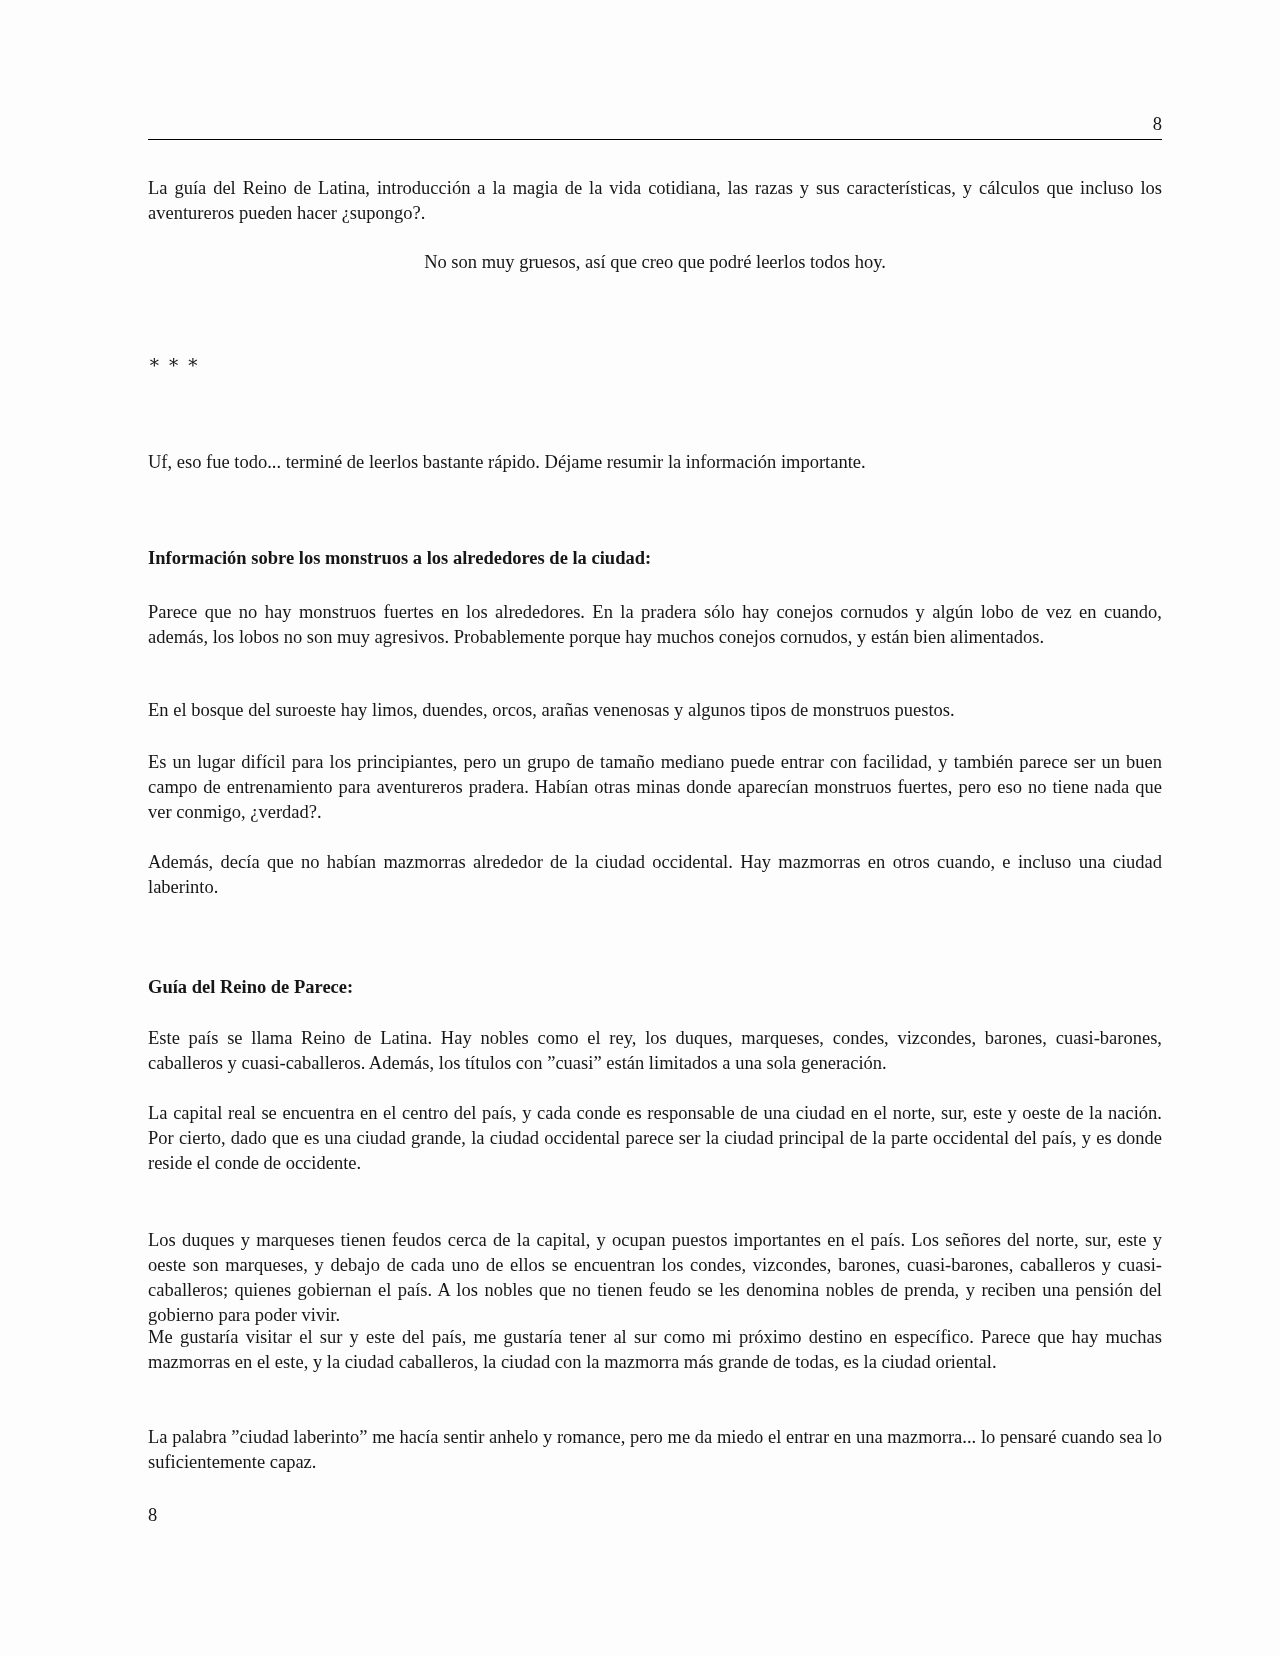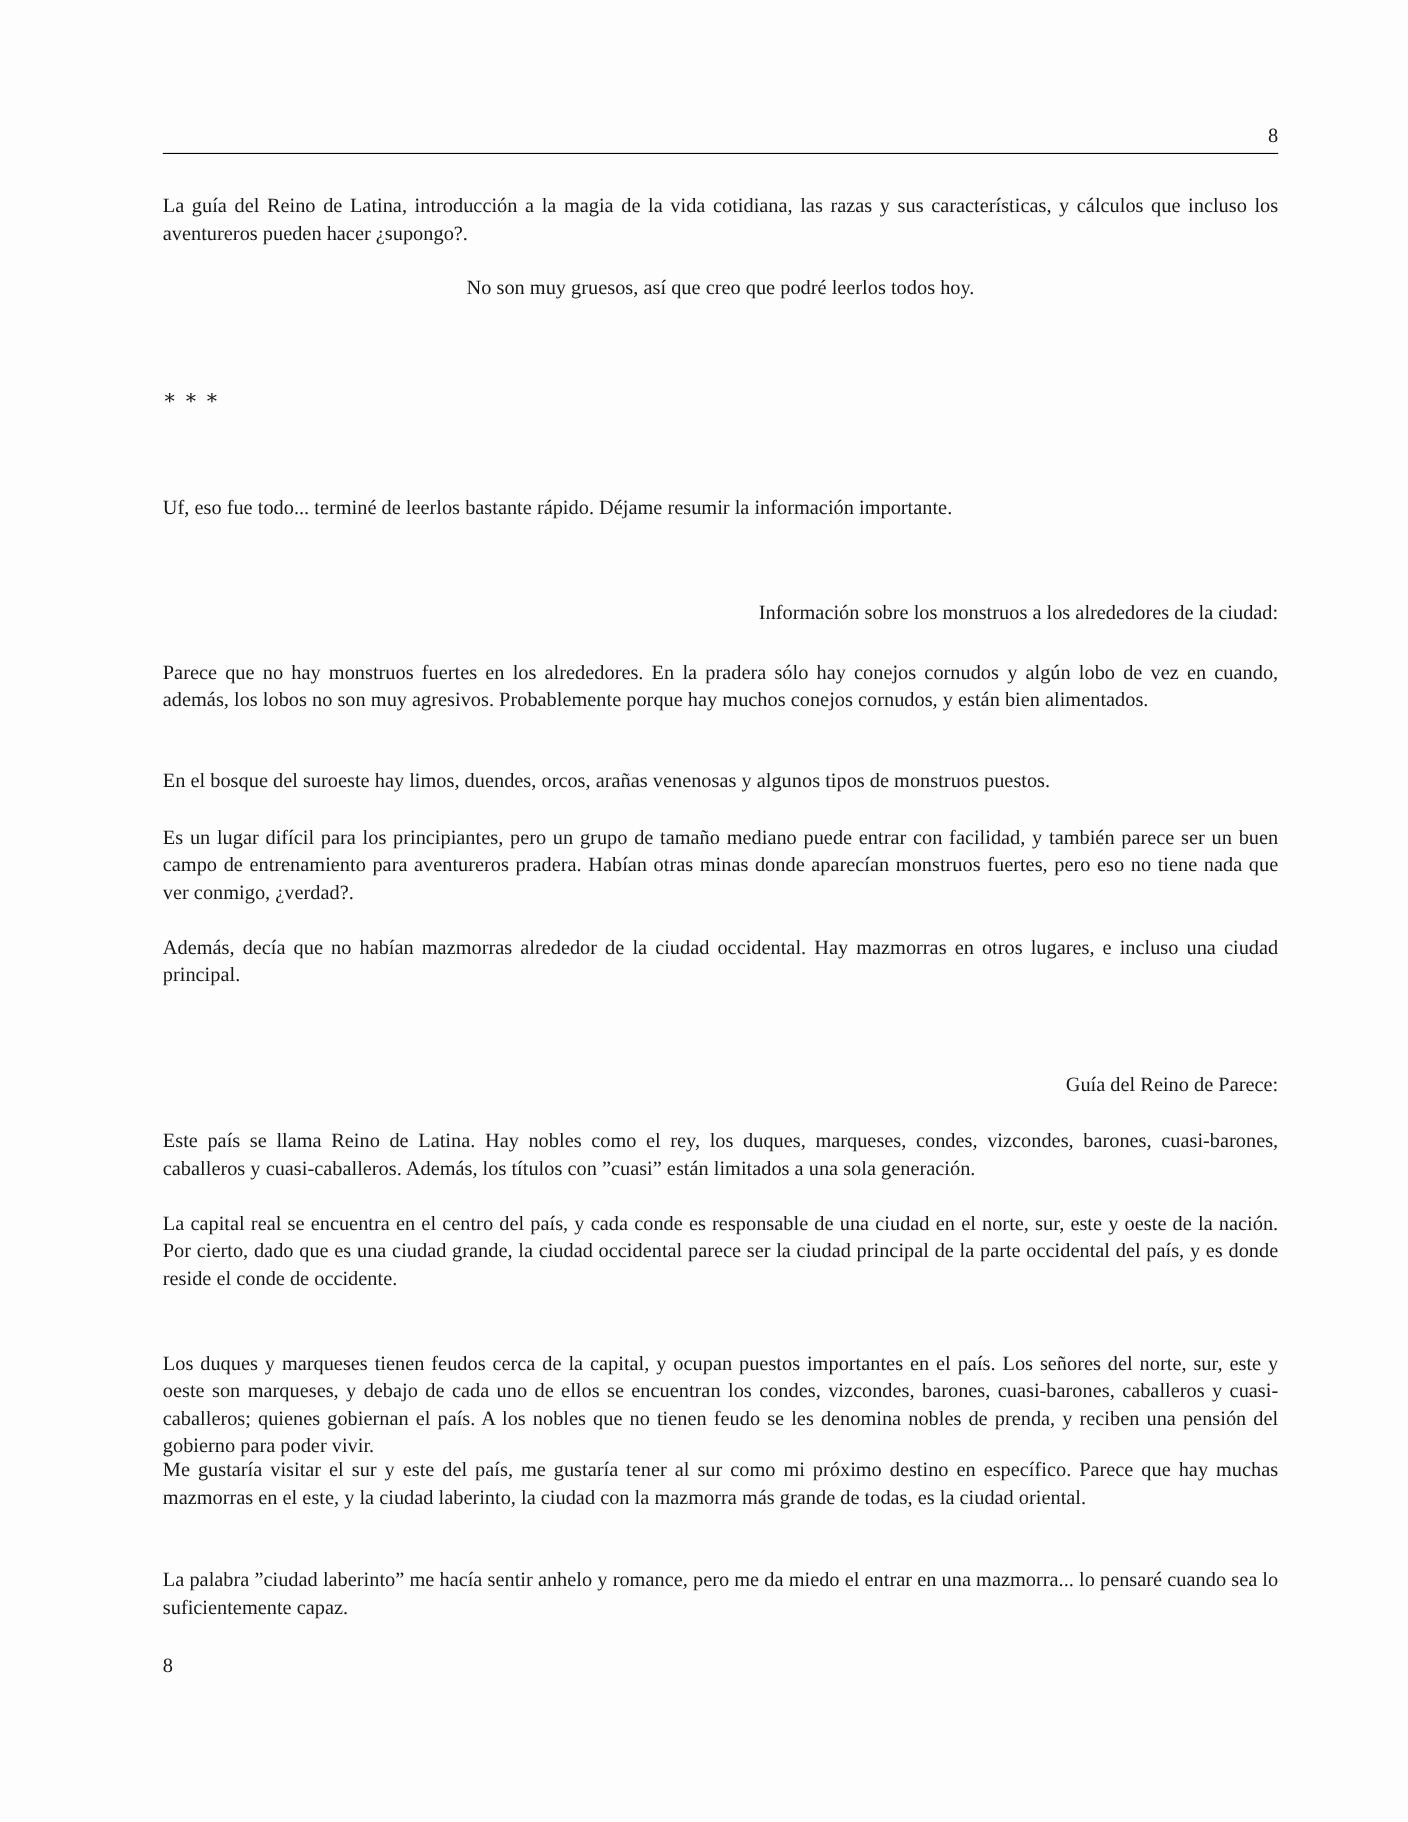--- a/index.html
+++ b/index.html
@@ -19,21 +19,21 @@
   .blk {
     position: absolute;
     left: 148px;
     width: 1014px;
     margin: 0;
     font-size: 18.5px;
     line-height: 25px;
     font-weight: 400;
   }
   .just { text-align: justify; }
-  .heading { font-weight: 400; text-align: right; }
+  .heading { font-weight: 700; }
 
   .pos-hdrnum { top: 112px; text-align: right; }
   .rule {
     position: absolute;
     left: 148px;
     width: 1014px;
     top: 139px;
     height: 0;
     border-top: 1.6px solid #000;
   }
@@ -72,29 +72,29 @@
   <p class="blk pos-p3">Uf, eso fue todo... terminé de leerlos bastante rápido. Déjame resumir la información importante.</p>
 
   <h2 class="blk heading pos-h1">Información sobre los monstruos a los alrededores de la ciudad:</h2>
 
   <p class="blk just pos-p4">Parece que no hay monstruos fuertes en los alrededores. En la pradera sólo hay conejos cornudos y algún lobo de vez en cuando, además, los lobos no son muy agresivos. Probablemente porque hay muchos conejos cornudos, y están bien alimentados.</p>
 
   <p class="blk pos-p5">En el bosque del suroeste hay limos, duendes, orcos, arañas venenosas y algunos tipos de monstruos puestos.</p>
 
   <p class="blk just pos-p6">Es un lugar difícil para los principiantes, pero un grupo de tamaño mediano puede entrar con facilidad, y también parece ser un buen campo de entrenamiento para aventureros pradera. Habían otras minas donde aparecían monstruos fuertes, pero eso no tiene nada que ver conmigo, ¿verdad?.</p>
 
-  <p class="blk just pos-p7">Además, decía que no habían mazmorras alrededor de la ciudad occidental. Hay mazmorras en otros lugares, e incluso una ciudad principal.</p>
+  <p class="blk just pos-p7">Además, decía que no habían mazmorras alrededor de la ciudad occidental. Hay mazmorras en otros cuando, e incluso una ciudad laberinto.</p>
 
   <h2 class="blk heading pos-h2">Guía del Reino de Parece:</h2>
 
   <p class="blk just pos-p8">Este país se llama Reino de Latina. Hay nobles como el rey, los duques, marqueses, condes, vizcondes, barones, cuasi-barones, caballeros y cuasi-caballeros. Además, los títulos con ”cuasi” están limitados a una sola generación.</p>
 
   <p class="blk just pos-p9">La capital real se encuentra en el centro del país, y cada conde es responsable de una ciudad en el norte, sur, este y oeste de la nación. Por cierto, dado que es una ciudad grande, la ciudad occidental parece ser la ciudad principal de la parte occidental del país, y es donde reside el conde de occidente.</p>
 
   <p class="blk just pos-p10">Los duques y marqueses tienen feudos cerca de la capital, y ocupan puestos importantes en el país. Los señores del norte, sur, este y oeste son marqueses, y debajo de cada uno de ellos se encuentran los condes, vizcondes, barones, cuasi-barones, caballeros y cuasi-caballeros; quienes gobiernan el país. A los nobles que no tienen feudo se les denomina nobles de prenda, y reciben una pensión del gobierno para poder vivir.</p>
 
-  <p class="blk just pos-p11">Me gustaría visitar el sur y este del país, me gustaría tener al sur como mi próximo destino en específico. Parece que hay muchas mazmorras en el este, y la ciudad laberinto, la ciudad con la mazmorra más grande de todas, es la ciudad oriental.</p>
+  <p class="blk just pos-p11">Me gustaría visitar el sur y este del país, me gustaría tener al sur como mi próximo destino en específico. Parece que hay muchas mazmorras en el este, y la ciudad caballeros, la ciudad con la mazmorra más grande de todas, es la ciudad oriental.</p>
 
   <p class="blk just pos-p12">La palabra ”ciudad laberinto” me hacía sentir anhelo y romance, pero me da miedo el entrar en una mazmorra... lo pensaré cuando sea lo suficientemente capaz.</p>
 
   <div class="blk pos-footer">8</div>
 
 </div>
 
 </body></html>

